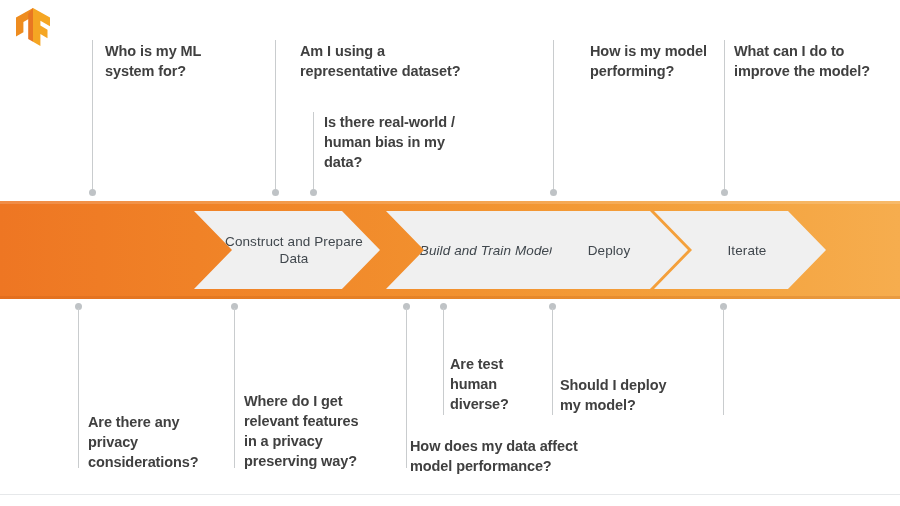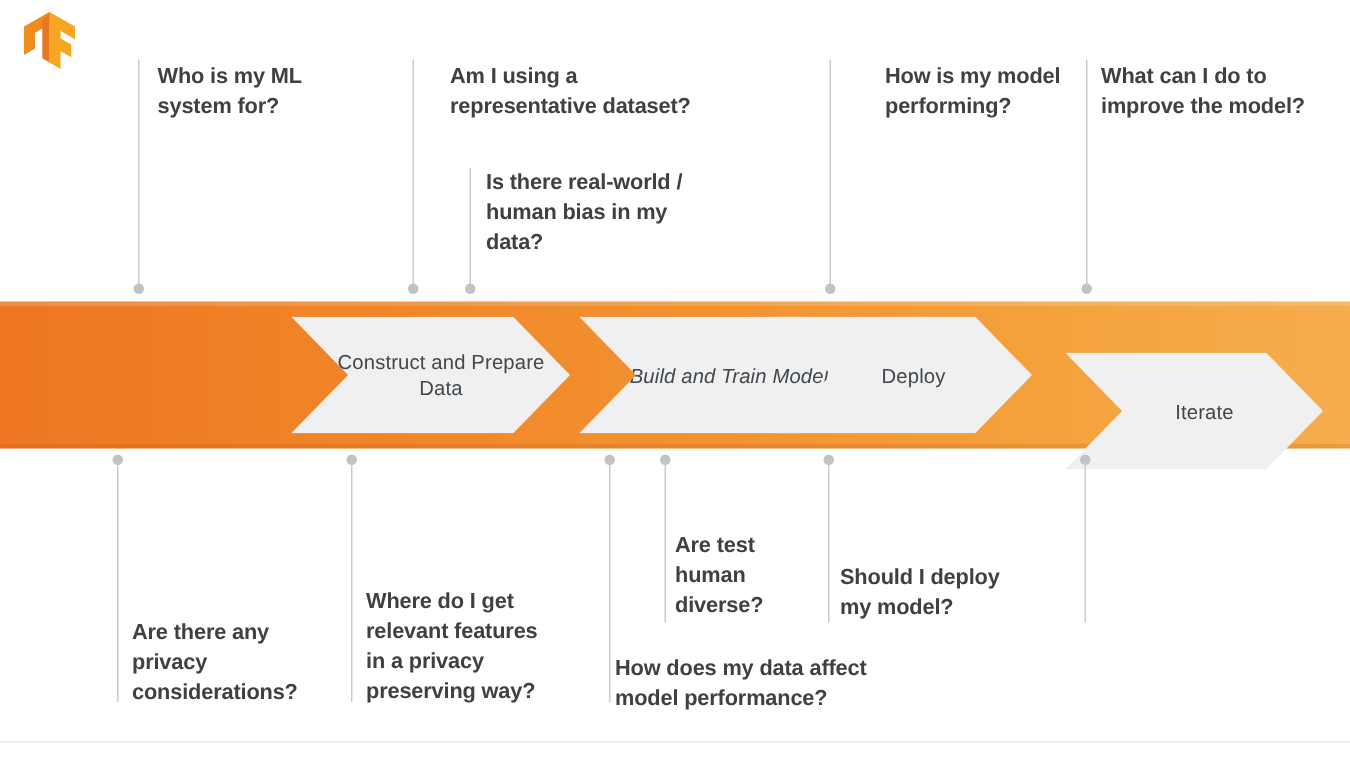--- a/index.html
+++ b/index.html
@@ -168,21 +168,21 @@
 
     <div class="chev" style="left:386px; width:186px;font-style:italic;">
       <div class="chev-label">Build and
 Train Model</div>
     </div>
 
     <div class="chev" style="left:516px; width:172px;">
       <div class="chev-label">Deploy</div>
     </div>
 
-    <div class="chev" style="left:710px; width:172px;margin-top:24px;">
+    <div class="chev" style="left:654px; width:172px;">
       <div class="chev-label">Iterate</div>
     </div>
   </div>
 
   <div class="dot" style="left:75px; top:303px;"></div>
   <div class="conn" style="left:78px; top:308px; height:160px;"></div>
 
   <div class="dot" style="left:231px; top:303px;"></div>
   <div class="conn" style="left:234px; top:308px; height:160px;"></div>
 

